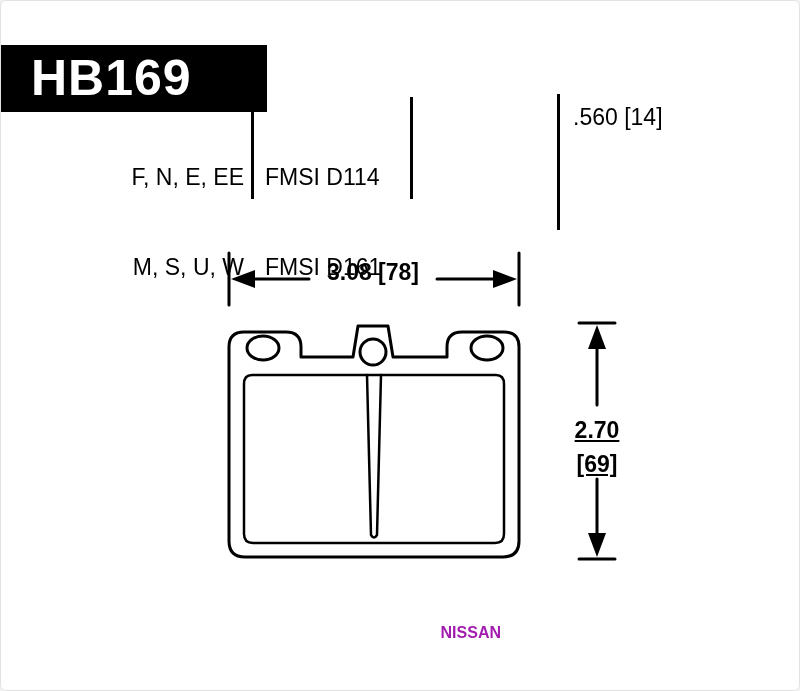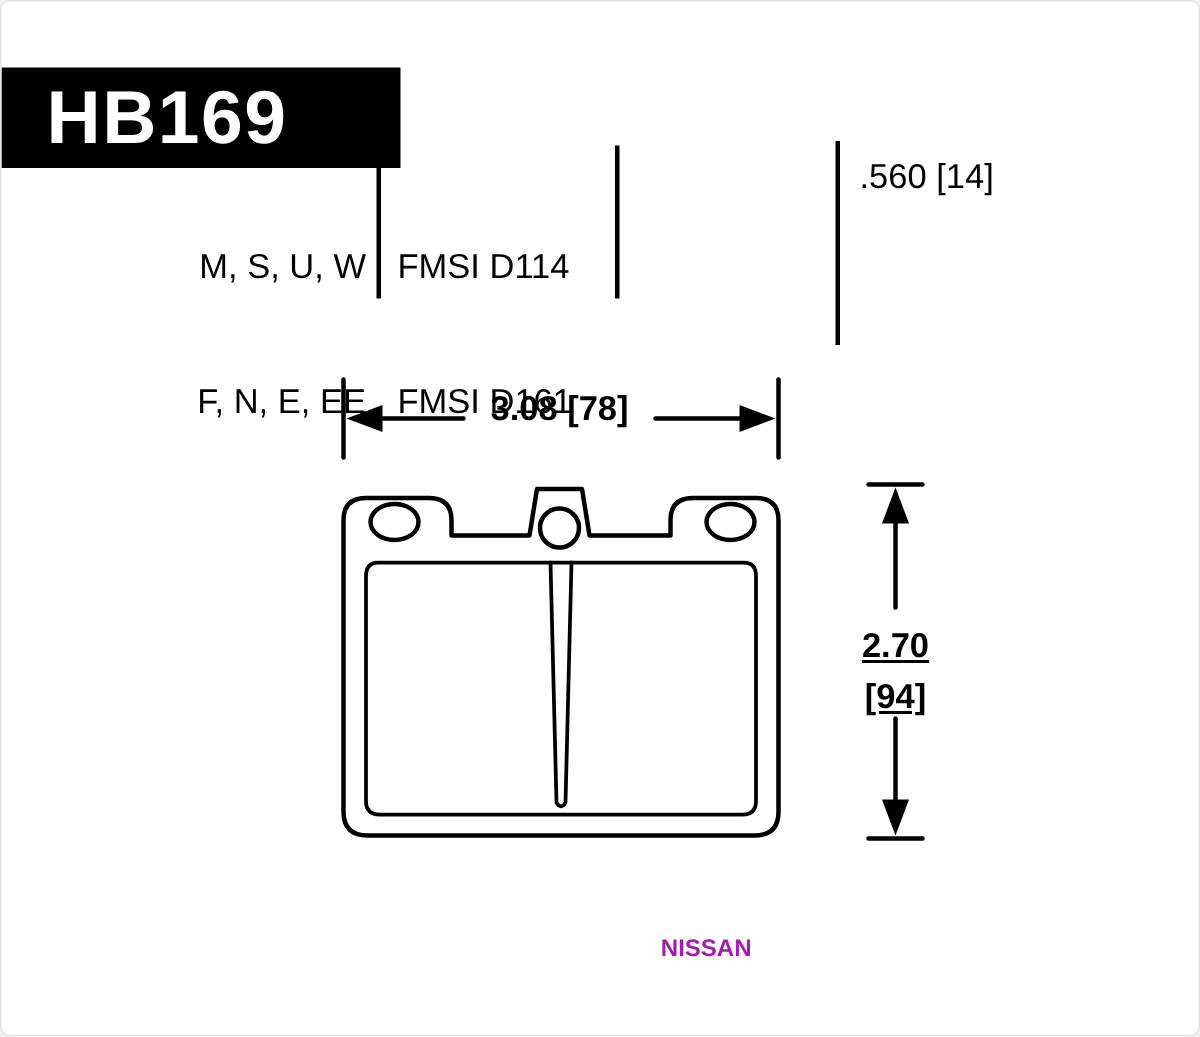--- a/index.html
+++ b/index.html
@@ -105,22 +105,22 @@
 </head>
 <body>
 
 <div class="page">
 
   <div class="banner">
     <span>HB169</span>
   </div>
 
   <div class="spec-text compounds">
+    <div>F, N, E, EE</div>
     <div>M, S, U, W</div>
-    <div>F, N, E, EE</div>
   </div>
 
   <div class="vdiv vdiv-1"></div>
 
   <div class="spec-text fmsi">
     <div>FMSI D114</div>
     <div>FMSI D161</div>
   </div>
 
   <div class="vdiv vdiv-2"></div>
@@ -184,17 +184,17 @@
       <line x1="596" y1="478" x2="596" y2="544"></line>
       <polygon points="596,324 587,348 605,348" fill="#000000" stroke="none"></polygon>
       <polygon points="596,556 587,532 605,532" fill="#000000" stroke="none"></polygon>
     </g>
   </svg>
 
   <div class="dim-label width-dim-label">3.08 [78]</div>
 
   <div class="dim-label height-dim-label height-dim-value">2.70</div>
 
-  <div class="dim-label height-dim-label height-dim-bracket">[94]</div>
+  <div class="dim-label height-dim-label height-dim-bracket">[69]</div>
 
   <div class="brand-label">NISSAN</div>
 
 </div>
 
 </body></html>

